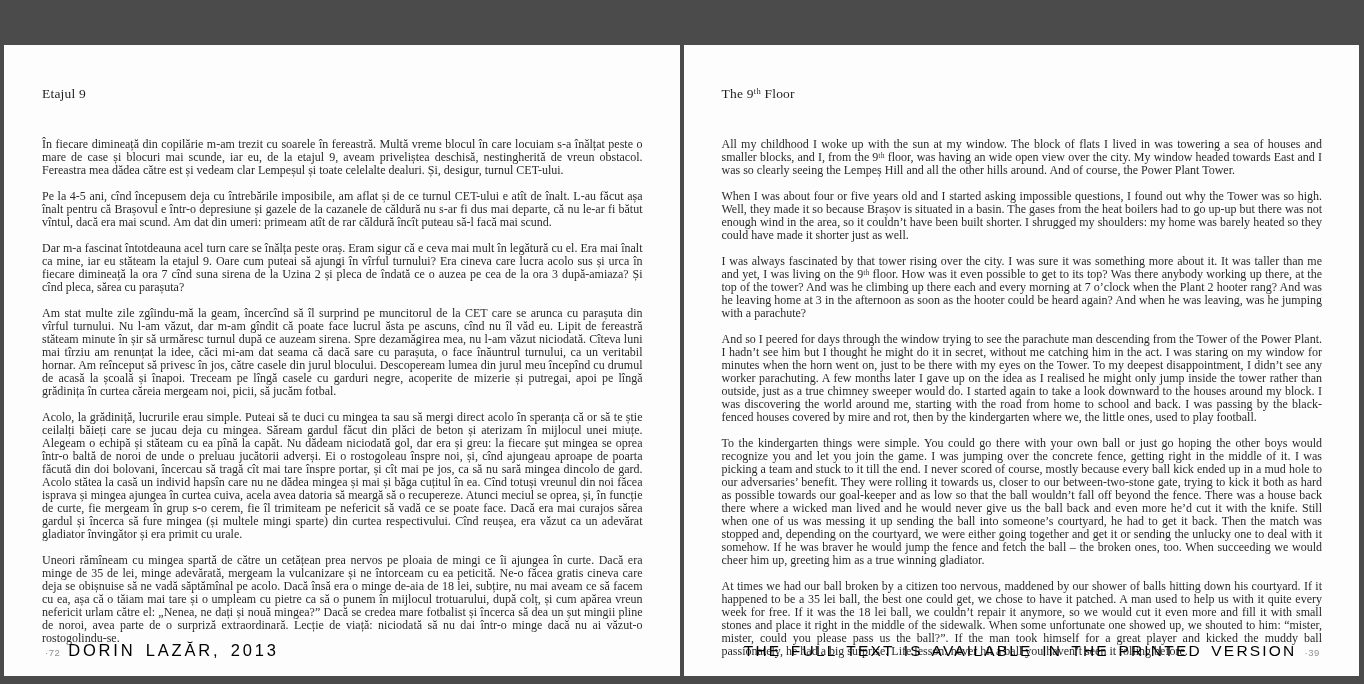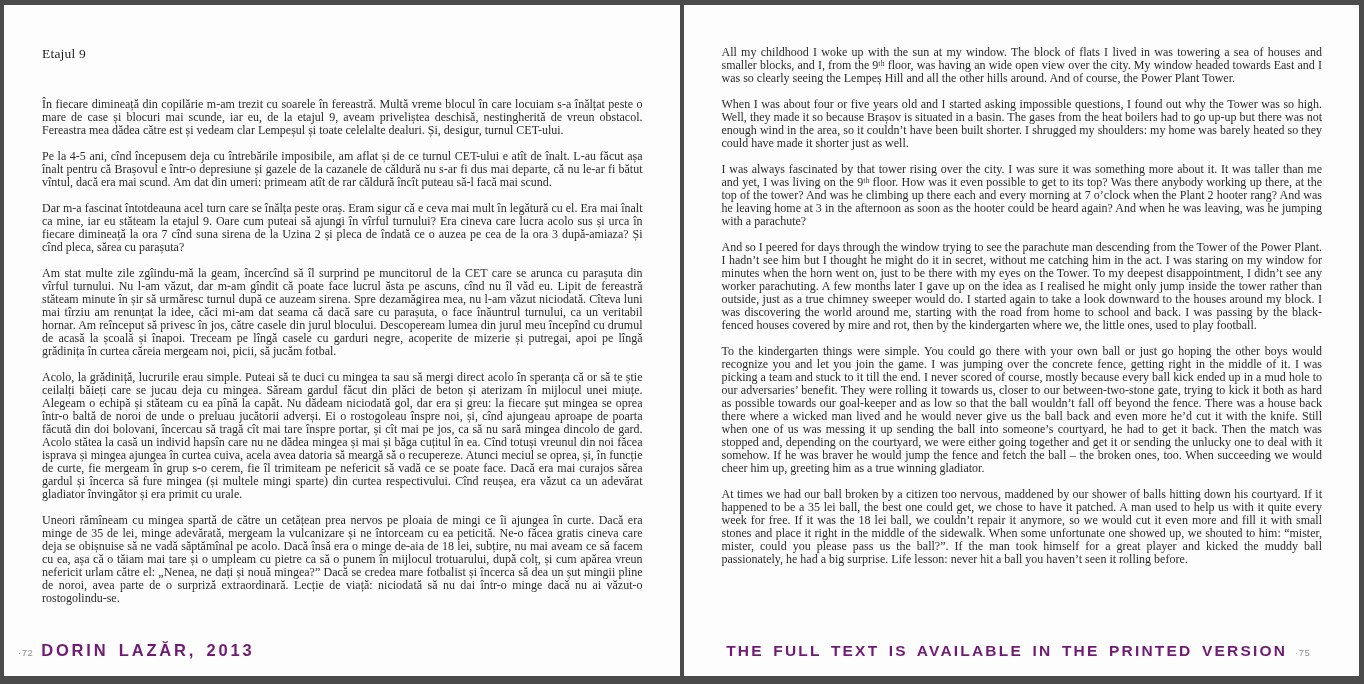--- a/index.html
+++ b/index.html
@@ -11,20 +11,21 @@
     padding: 5px 5px 8px 4px;
     display: flex;
     gap: 4px;
     font-family: "Liberation Serif", "DejaVu Serif", serif;
   }
   .page {
     background: #fdfdfd;
     flex: 1;
     position: relative;
     overflow: hidden;
+    margin-top: 40px;
   }
   .page-inner {
     padding: 41px 37px 0 38px;
   }
   .page-title {
     font-size: 13.5px;
     color: #1e1e1e;
     margin-bottom: 36px;
     letter-spacing: 0.2px;
   }
@@ -33,38 +34,38 @@
     line-height: 13px;
     color: #2a2a2a;
     text-align: justify;
     margin-bottom: 13px;
   }
   .footer {
     position: absolute;
     bottom: 16px;
     left: 0;
     right: 0;
-    padding: 0 20px 0 14px;
+    padding: 0 20px 0 41px;
     display: flex;
     align-items: baseline;
     font-family: "Liberation Sans", "DejaVu Sans", sans-serif;
   }
   .footer-right { justify-content: center; }
   .page-num {
     font-size: 9.5px;
     color: #8f8f8f;
     letter-spacing: 0.5px;
     white-space: nowrap;
   }
   .footer-accent-text {
-    color: #701a75;
+    color: #000000;
     font-size: 16.5px;
     letter-spacing: 2.8px;
     word-spacing: 3px;
-    font-weight: bold;
+    font-weight: normal;
     white-space: nowrap;
   }
   .footer-left .footer-accent-text { margin-left: 8px; }
   .footer-right .footer-accent-text { margin-right: 8px; font-size: 15.5px; letter-spacing: 2.2px; }
 </style>
 </head>
 <body>
 
 <div class="frame">
 
@@ -81,28 +82,29 @@
       </div>
     </div>
     <div class="footer footer-left">
       <span class="page-num">·72</span>
       <span class="footer-accent-text">DORIN LAZĂR, 2013</span>
     </div>
   </div>
 
   <div class="page">
     <div class="page-inner">
+      <div class="page-title">The 9ᵗʰ Floor</div>
       <div class="body-text">
         <p>All my childhood I woke up with the sun at my window. The block of flats I lived in was towering a sea of houses and smaller blocks, and I, from the 9ᵗʰ floor, was having an wide open view over the city. My window headed towards East and I was so clearly seeing the Lempeș Hill and all the other hills around. And of course, the Power Plant Tower.</p>
         <p>When I was about four or five years old and I started asking impossible questions, I found out why the Tower was so high. Well, they made it so because Brașov is situated in a basin. The gases from the heat boilers had to go up-up but there was not enough wind in the area, so it couldn’t have been built shorter. I shrugged my shoulders: my home was barely heated so they could have made it shorter just as well.</p>
         <p>I was always fascinated by that tower rising over the city. I was sure it was something more about it. It was taller than me and yet, I was living on the 9ᵗʰ floor. How was it even possible to get to its top? Was there anybody working up there, at the top of the tower? And was he climbing up there each and every morning at 7 o’clock when the Plant 2 hooter rang? And was he leaving home at 3 in the afternoon as soon as the hooter could be heard again? And when he was leaving, was he jumping with a parachute?</p>
         <p>And so I peered for days through the window trying to see the parachute man descending from the Tower of the Power Plant. I hadn’t see him but I thought he might do it in secret, without me catching him in the act. I was staring on my window for minutes when the horn went on, just to be there with my eyes on the Tower. To my deepest disappointment, I didn’t see any worker parachuting. A few months later I gave up on the idea as I realised he might only jump inside the tower rather than outside, just as a true chimney sweeper would do. I started again to take a look downward to the houses around my block. I was discovering the world around me, starting with the road from home to school and back. I was passing by the black-fenced houses covered by mire and rot, then by the kindergarten where we, the little ones, used to play football.</p>
         <p>To the kindergarten things were simple. You could go there with your own ball or just go hoping the other boys would recognize you and let you join the game. I was jumping over the concrete fence, getting right in the middle of it. I was picking a team and stuck to it till the end. I never scored of course, mostly because every ball kick ended up in a mud hole to our adversaries’ benefit. They were rolling it towards us, closer to our between-two-stone gate, trying to kick it both as hard as possible towards our goal-keeper and as low so that the ball wouldn’t fall off beyond the fence. There was a house back there where a wicked man lived and he would never give us the ball back and even more he’d cut it with the knife. Still when one of us was messing it up sending the ball into someone’s courtyard, he had to get it back. Then the match was stopped and, depending on the courtyard, we were either going together and get it or sending the unlucky one to deal with it somehow. If he was braver he would jump the fence and fetch the ball – the broken ones, too. When succeeding we would cheer him up, greeting him as a true winning gladiator.</p>
         <p>At times we had our ball broken by a citizen too nervous, maddened by our shower of balls hitting down his courtyard. If it happened to be a 35 lei ball, the best one could get, we chose to have it patched. A man used to help us with it quite every week for free. If it was the 18 lei ball, we couldn’t repair it anymore, so we would cut it even more and fill it with small stones and place it right in the middle of the sidewalk. When some unfortunate one showed up, we shouted to him: “mister, mister, could you please pass us the ball?”. If the man took himself for a great player and kicked the muddy ball passionately, he had a big surprise. Life lesson: never hit a ball you haven’t seen it rolling before.</p>
       </div>
     </div>
     <div class="footer footer-right">
       <span class="footer-accent-text">THE FULL TEXT IS AVAILABLE IN THE PRINTED VERSION</span>
-      <span class="page-num">·75</span>
+      <span class="page-num">·39</span>
     </div>
   </div>
 
 </div>
 
 </body></html>

